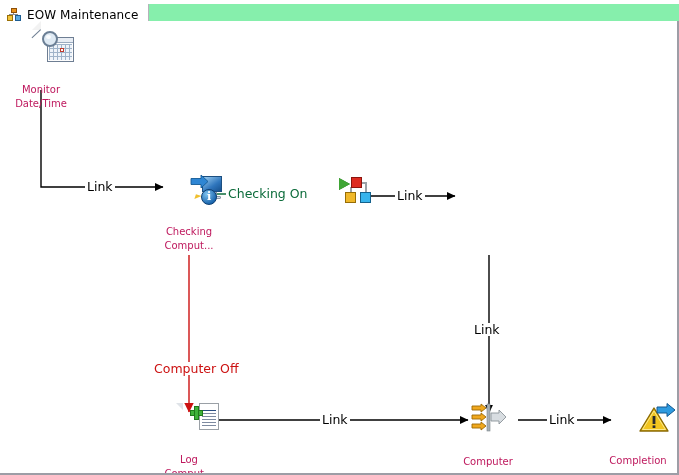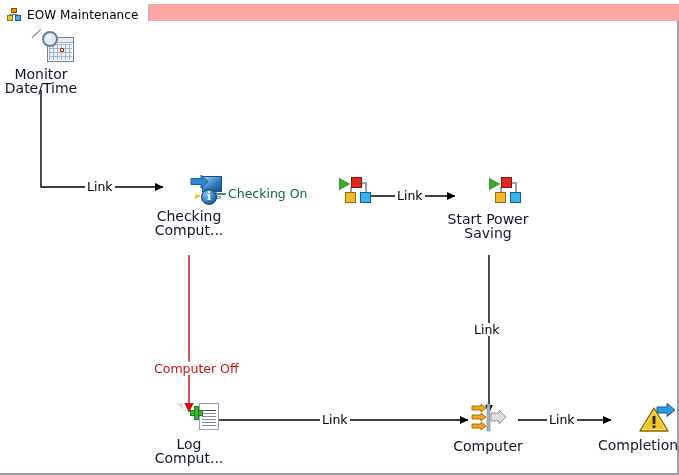--- a/index.html
+++ b/index.html
@@ -18,21 +18,21 @@
     box-sizing: border-box;
     overflow: hidden;
   }
 
   
   #tabstrip {
     position: absolute;
     left: 0; top: 4px;
     width: 679px;
     height: 21px;
-    background: #fca5a5;
+    background: #86efac;
     box-sizing: border-box;
   }
   #tabstrip::after {
     content: "";
     position: absolute;
     left: 0; bottom: 0;
     width: 679px; height: 2px;
     background: #9d9da6;
   }
   .tab {
@@ -119,24 +119,24 @@
     align-items: center;
     text-align: center;
   }
   .node-icon {
     position: relative;
     width: 36px;
     height: 36px;
     display: block;
   }
   .node-label {
-    margin-top: 0;
-    font-size: 14px;
+    margin-top: 16px;
+    font-size: 10px;
     line-height: 14px;
-    color: #0f172a;
+    color: #be185d;
     white-space: pre-line;
   }
 
   
   .ic-cal { position: relative; width: 36px; height: 34px; }
   .ic-cal .sheet {
     position: absolute; left: 6px; top: 6px;
     width: 27px; height: 25px;
     background: #fdfdfd;
     border: 1px solid #6e7e93;
@@ -431,35 +431,20 @@
           <i class="ln-v"></i>
           <i class="ln-v2"></i>
           <i class="play"></i>
           <i class="blk red"></i>
           <i class="blk yel"></i>
           <i class="blk blue"></i>
         </span>
       </span>
     </div>
 
-    <div class="node" style="left:436px; top:155px;">
-      <span class="node-icon">
-        <span class="ic-wf">
-          <i class="ln-h"></i>
-          <i class="ln-v"></i>
-          <i class="ln-v2"></i>
-          <i class="play"></i>
-          <i class="blk red"></i>
-          <i class="blk yel"></i>
-          <i class="blk blue"></i>
-        </span>
-      </span>
-      <span class="node-label">Start Power
-Saving</span>
-    </div>
 
     <div class="node" style="left:137px; top:380px;">
       <span class="node-icon">
         <span class="ic-doc">
           <i class="page"></i>
           <i class="fold"></i>
           <i class="topline"></i>
           <i class="lines"></i>
           <i class="plus-h"></i>
           <i class="plus-v"></i>

